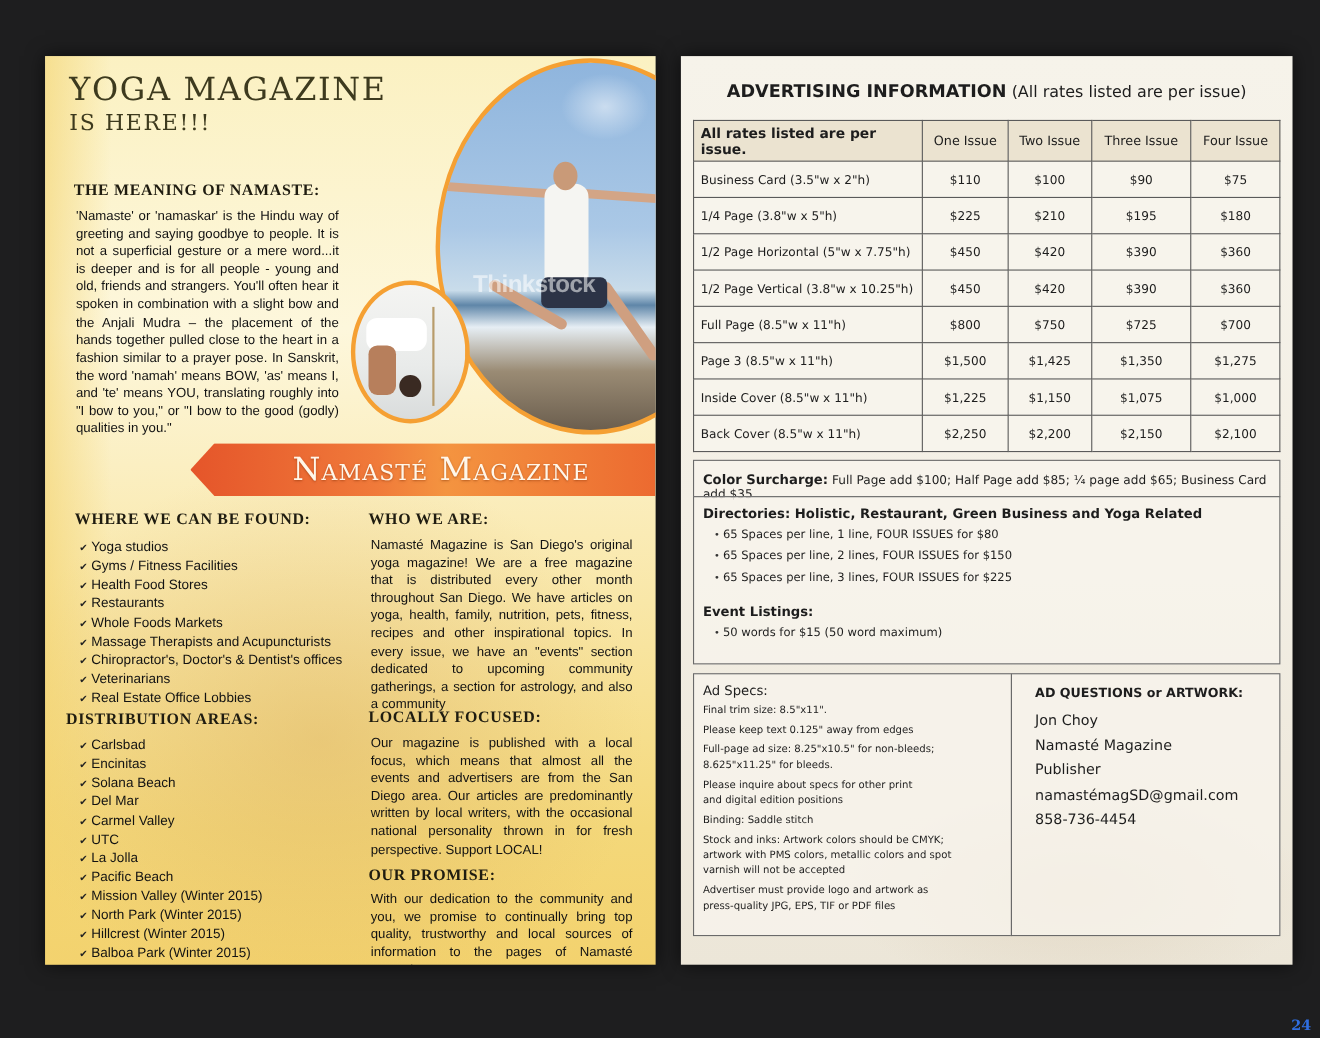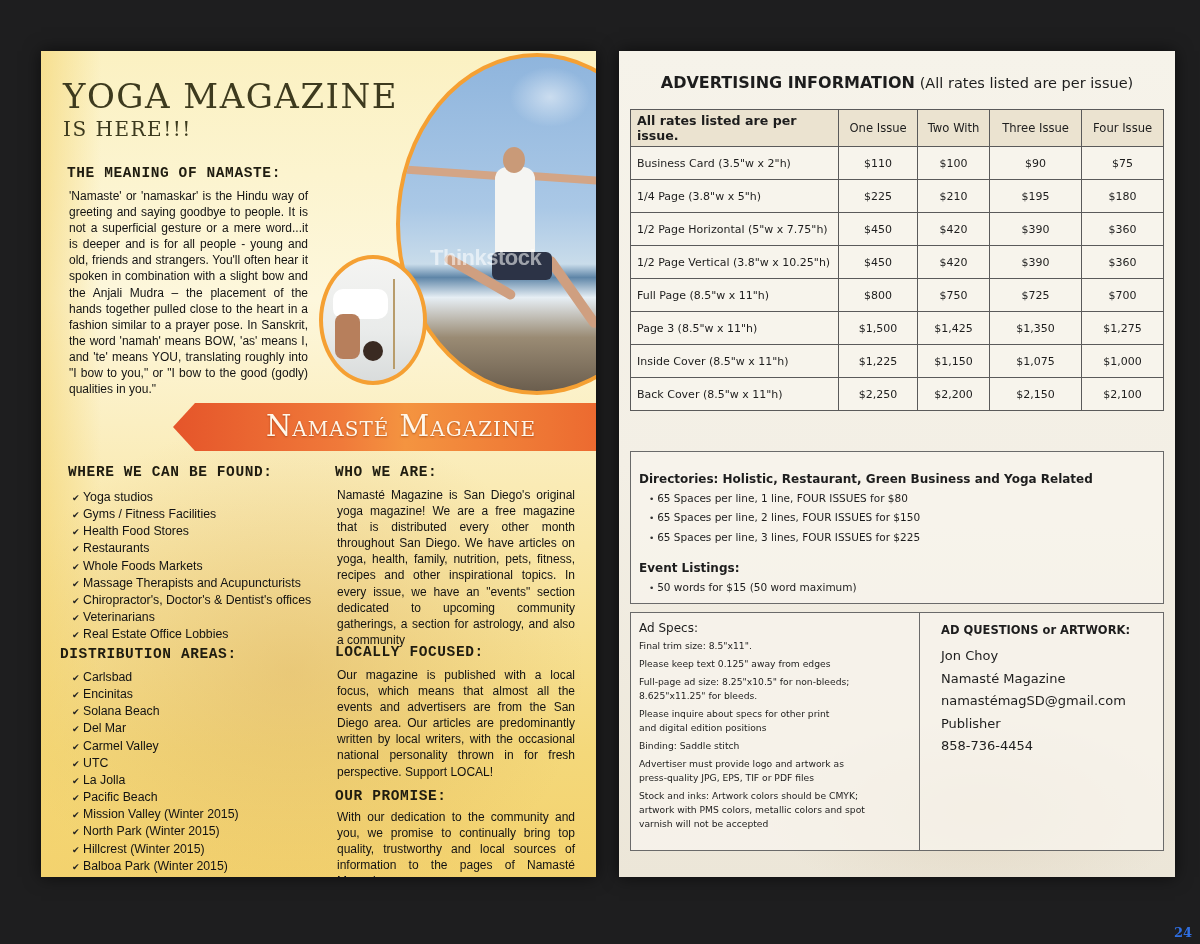--- a/index.html
+++ b/index.html
@@ -22,25 +22,25 @@
       linear-gradient(180deg, #fbf1c2 0%, #fdf7dc 30%, #f9e7a8 60%, #f4d87a 85%, #f3d26e 100%);
     overflow: hidden;
     box-shadow: 0 0 16px rgba(0,0,0,0.6);
   }
   .left .fade-left {
     position: absolute; left: 0; top: 0; width: 60px; height: 100%;
     background: linear-gradient(90deg, rgba(243,211,110,0.6), rgba(243,211,110,0));
   }
   .hero-title { position: absolute; left: 22px; top: 10px; color: #3d3a1e; font-family: "DejaVu Serif", serif; letter-spacing: 1px; }
   .hero-title .l1 { font-size: 20px; letter-spacing: 2px; }
-  .hero-title .l2 { font-size: 34px; margin-top: 15px; letter-spacing: 1.5px; }
+  .hero-title .l2 { font-size: 29px; margin-top: 3px; letter-spacing: 1.5px; }
   .hero-title .l3 { font-size: 20px; margin-top: 1px; letter-spacing: 1.5px; }
 
   .sec-head {
-    position: absolute; font-family: Liberation Mono, monospace; font-weight: bold;
+    position: absolute; font-family: Liberation Serif, serif; font-weight: bold;
     color: #1f1c10; font-size: 14.5px; letter-spacing: 0.6px; text-transform: uppercase; text-align: right;
   }
   .body-text {
     position: absolute; font-size: 12px; line-height: 16.1px; color: #121212; text-align: justify;
   }
   .checklist { position: absolute; list-style: none; font-size: 12.3px; line-height: 16.15px; color: #121212; }
   .checklist li { white-space: nowrap; }
   .checklist .chk { display: inline-block; width: 11px; font-size: 9px; color: #222; }
   .photo-big {
     position: absolute; left: 355px; top: 2px; width: 282px; height: 342px;
@@ -132,21 +132,21 @@
   table.rates td.first { text-align: left; padding-left: 6px; }
 
   .box {
     position: absolute; border: 1.5px solid #6a6a6a; background: rgba(247,244,236,0.8);
   }
   .surcharge {
     left: 11px; top: 367px; width: 534px; height: 34px; padding: 10px 8px; font-size: 11px;
   }
   .surcharge b { font-size: 12px; }
   .dirs {
-    left: 11px; top: 400px; width: 534px; height: 153px; padding: 20px 8px; font-size: 10.5px;
+    left: 11px; top: 400px; width: 534px; height: 153px; padding: 8px 8px; font-size: 10.5px;
   }
   .dirs .h { font-weight: bold; font-size: 12px; margin-bottom: 3px; }
   .dirs ul { list-style: none; padding-left: 10px; }
   .dirs li { line-height: 18.3px; }
   .dirs li::before { content: "• "; font-size: 9px; color: #333; }
   .dirs .h2 { margin-top: 14px; }
 
   .specs {
     left: 11px; top: 561px; width: 290px; height: 239px; padding: 8px 8px; font-size: 9.2px; line-height: 14px;
   }
@@ -235,21 +235,21 @@
   <div class="ad-title">
     <b>ADVERTISING INFORMATION</b>
     <span class="sub">(All rates listed are per issue)</span>
   </div>
 
   <table class="rates">
     <thead>
       <tr>
         <th class="first">All rates listed are per issue.</th>
         <th>One Issue</th>
-        <th>Two With</th>
+        <th>Two Issue</th>
         <th>Three Issue</th>
         <th>Four Issue</th>
       </tr>
     </thead>
     <tbody>
       <tr>
         <td class="first">Business Card (3.5"w x 2"h)</td>
         <td>$110</td>
         <td>$100</td>
         <td>$90</td>
@@ -300,20 +300,24 @@
       <tr>
         <td class="first">Back Cover (8.5"w x 11"h)</td>
         <td>$2,250</td>
         <td>$2,200</td>
         <td>$2,150</td>
         <td>$2,100</td>
       </tr>
     </tbody>
   </table>
 
+  <div class="box surcharge">
+    <b>Color Surcharge:</b>
+    <span>Full Page add $100; Half Page add $85; ¼ page add $65; Business Card add $35</span>
+  </div>
 
   <div class="box dirs">
     <div class="h">Directories:  Holistic, Restaurant, Green Business and Yoga Related</div>
     <ul>
       <li>65 Spaces per line, 1 line, FOUR ISSUES for $80</li>
       <li>65 Spaces per line, 2 lines, FOUR ISSUES for $150</li>
       <li>65 Spaces per line, 3 lines, FOUR ISSUES for $225</li>
     </ul>
     <div class="h h2">Event Listings:</div>
     <ul>
@@ -321,27 +325,27 @@
     </ul>
   </div>
 
   <div class="box specs">
     <div class="h">Ad Specs:</div>
     <p>Final trim size: 8.5"x11".</p>
     <p>Please keep text 0.125" away from edges</p>
     <p style="width:230px;">Full-page ad size: 8.25"x10.5" for non-bleeds; 8.625"x11.25" for bleeds.</p>
     <p style="width:210px;">Please inquire about specs for other print and digital edition positions</p>
     <p>Binding: Saddle stitch</p>
+    <p style="width:240px;">Stock and inks: Artwork colors should be CMYK; artwork with PMS colors, metallic colors and spot varnish will not be accepted</p>
     <p style="width:230px;">Advertiser must provide logo and artwork as press-quality JPG, EPS, TIF or PDF files</p>
-    <p style="width:240px;">Stock and inks: Artwork colors should be CMYK; artwork with PMS colors, metallic colors and spot varnish will not be accepted</p>
   </div>
 
   <div class="box contact">
     <div class="h">AD QUESTIONS or ARTWORK:</div>
     <div class="line">Jon Choy</div>
     <div class="line">Namasté Magazine</div>
+    <div class="line">Publisher</div>
     <div class="line">namastémagSD@gmail.com</div>
-    <div class="line">Publisher</div>
     <div class="line">858-736-4454</div>
   </div>
 </div>
 
 <div class="page-num">24</div>
 
 </body></html>

